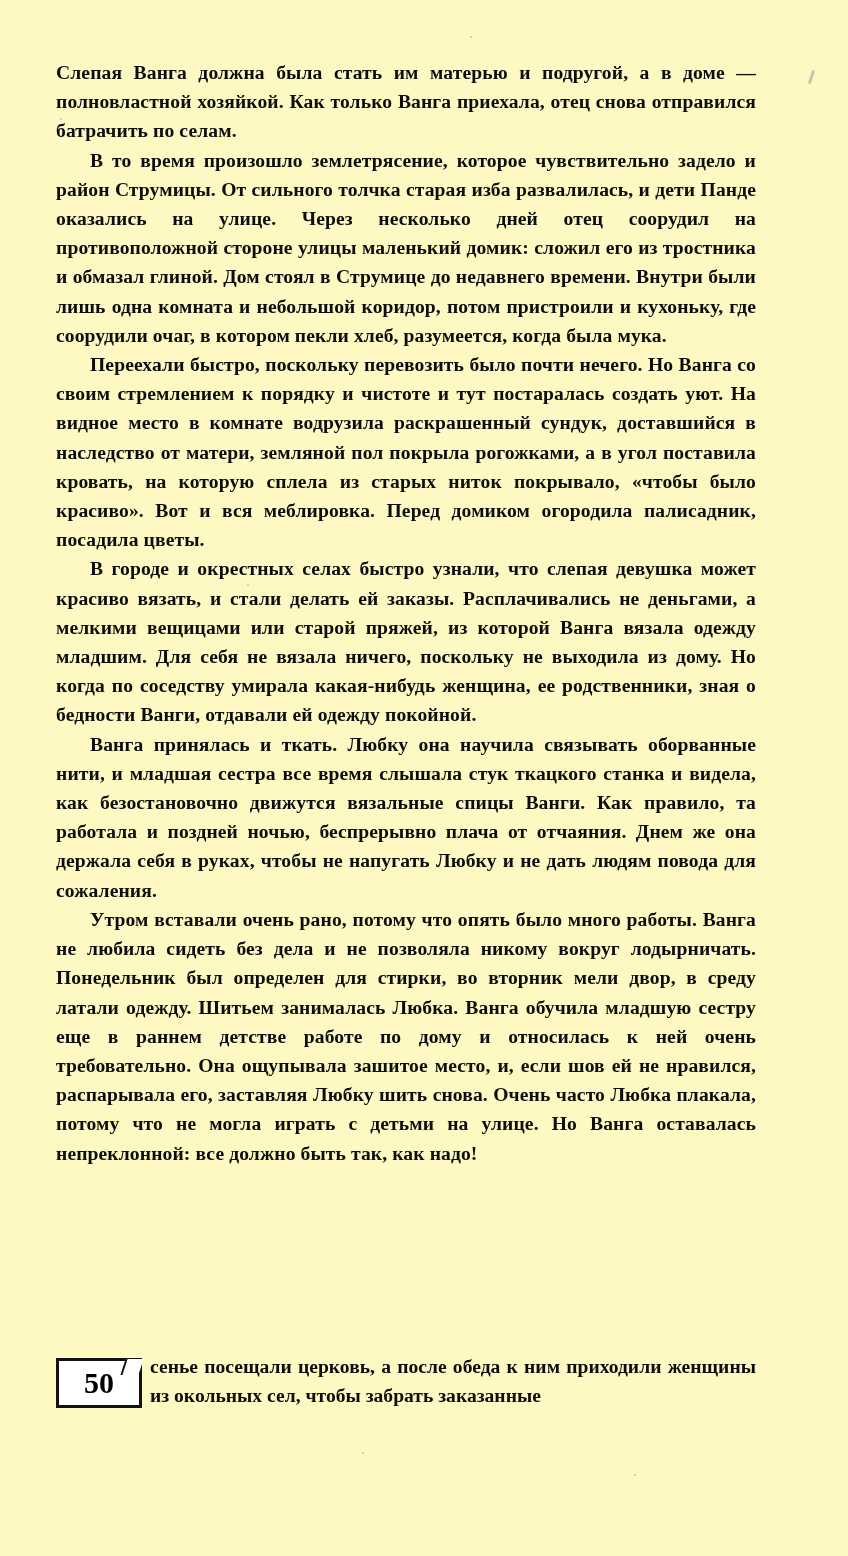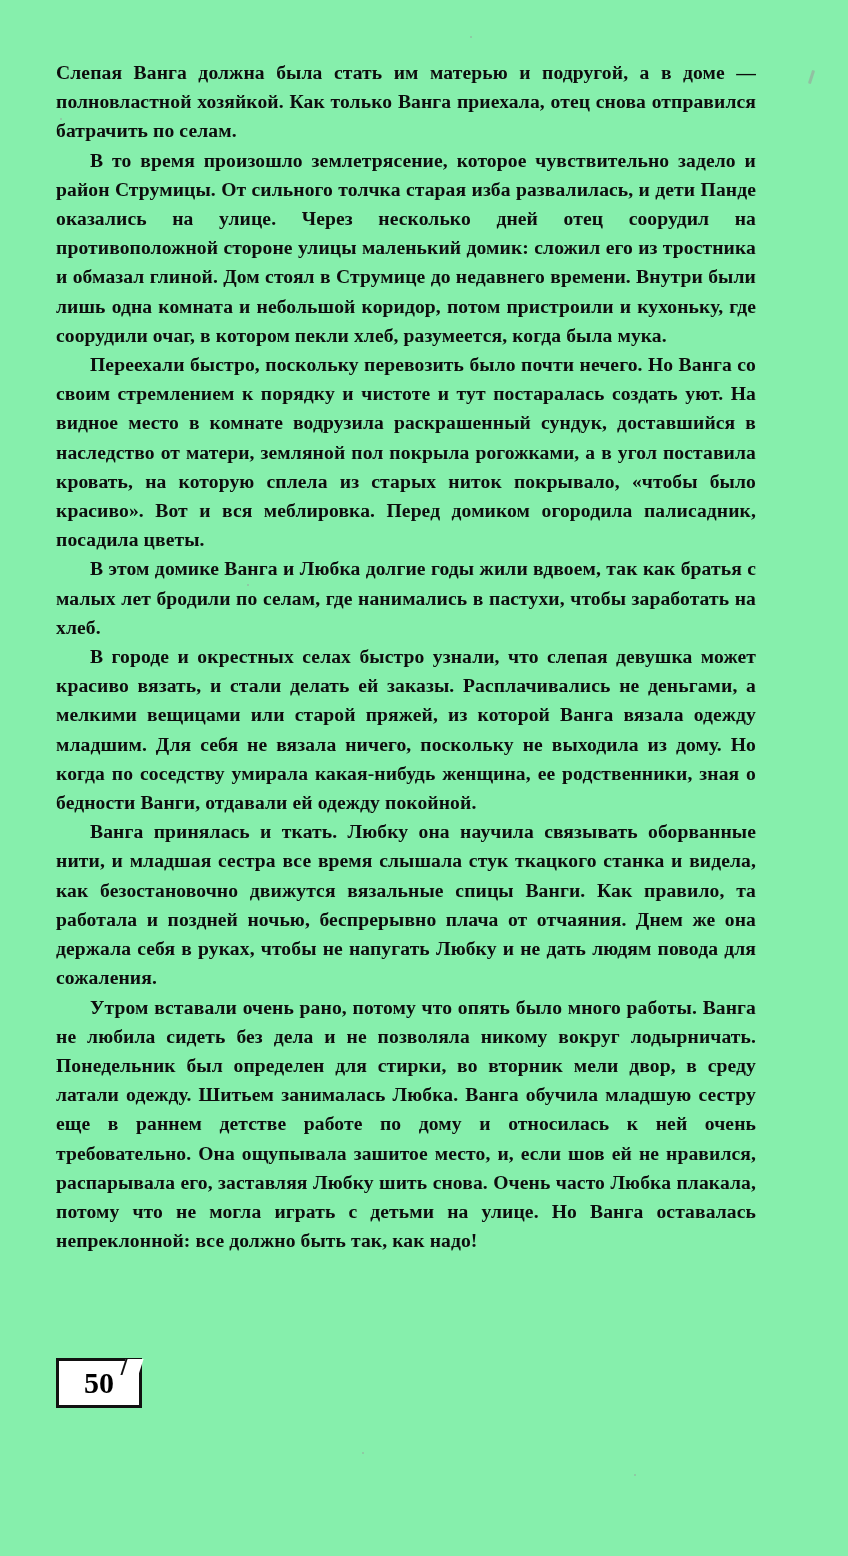--- a/index.html
+++ b/index.html
@@ -13,21 +13,21 @@
     position: relative;
     overflow: hidden;
     font-family: "Liberation Serif", serif;
   }
   .page {
     position: absolute;
     left: 0;
     top: 0;
     width: 848px;
     height: 1556px;
-    background: #86efac;
+    background: #fef9c3;
   }
   .speck {
     position: absolute;
     background: #9a9a9a;
     border-radius: 50%;
     width: 2px;
     height: 2px;
     opacity: 0.55;
   }
   .text-column {
@@ -107,25 +107,25 @@
   <div class="speck" style="left:60px; top:118px;"></div>
   <div class="speck" style="left:330px; top:390px;"></div>
   <div class="speck" style="left:247px; top:584px;"></div>
   <div class="speck" style="left:634px; top:1474px;"></div>
   <div class="speck" style="left:362px; top:1452px;"></div>
 
   <div class="text-column">
     <p class="para first">Слепая Ванга должна была стать им матерью и подругой, а в доме — полновластной хозяйкой. Как только Ванга приехала, отец снова отправился батрачить по селам.</p>
     <p class="para">В то время произошло землетрясение, которое чувствительно задело и район Струмицы. От сильного толчка старая изба развалилась, и дети Панде оказались на улице. Через несколько дней отец соорудил на противоположной стороне улицы маленький домик: сложил его из тростника и обмазал глиной. Дом стоял в Струмице до недавнего времени. Внутри были лишь одна комната и небольшой коридор, потом пристроили и кухоньку, где соорудили очаг, в котором пекли хлеб, разумеется, когда была мука.</p>
     <p class="para">Переехали быстро, поскольку перевозить было почти нечего. Но Ванга со своим стремлением к порядку и чистоте и тут постаралась создать уют. На видное место в комнате водрузила раскрашенный сундук, доставшийся в наследство от матери, земляной пол покрыла рогожками, а в угол поставила кровать, на которую сплела из старых ниток покрывало, «чтобы было красиво». Вот и вся меблировка. Перед домиком огородила палисадник, посадила цветы.</p>
-    <p class="para">В этом домике Ванга и Любка долгие годы жили вдвоем, так как братья с малых лет бродили по селам, где нанимались в пастухи, чтобы заработать на хлеб.</p>
     <p class="para">В городе и окрестных селах быстро узнали, что слепая девушка может красиво вязать, и стали делать ей заказы. Расплачивались не деньгами, а мелкими вещицами или старой пряжей, из которой Ванга вязала одежду младшим. Для себя не вязала ничего, поскольку не выходила из дому. Но когда по соседству умирала какая-нибудь женщина, ее родственники, зная о бедности Ванги, отдавали ей одежду покойной.</p>
     <p class="para">Ванга принялась и ткать. Любку она научила связывать оборванные нити, и младшая сестра все время слышала стук ткацкого станка и видела, как безостановочно движутся вязальные спицы Ванги. Как правило, та работала и поздней ночью, беспрерывно плача от отчаяния. Днем же она держала себя в руках, чтобы не напугать Любку и не дать людям повода для сожаления.</p>
     <p class="para">Утром вставали очень рано, потому что опять было много работы. Ванга не любила сидеть без дела и не позволяла никому вокруг лодырничать. Понедельник был определен для стирки, во вторник мели двор, в среду латали одежду. Шитьем занималась Любка. Ванга обучила младшую сестру еще в раннем детстве работе по дому и относилась к ней очень требовательно. Она ощупывала зашитое место, и, если шов ей не нравился, распарывала его, заставляя Любку шить снова. Очень часто Любка плакала, потому что не могла играть с детьми на улице. Но Ванга оставалась непреклонной: все должно быть так, как надо!</p>
   </div>
 
   <div class="page-number-box">
     <div class="corner-fold"></div>
     <div class="num">50</div>
   </div>
 
+  <div class="last-lines">сенье посещали церковь, а после обеда к ним приходили женщины из окольных сел, чтобы забрать заказанные</div>
 
 </div>
 
 </body></html>

